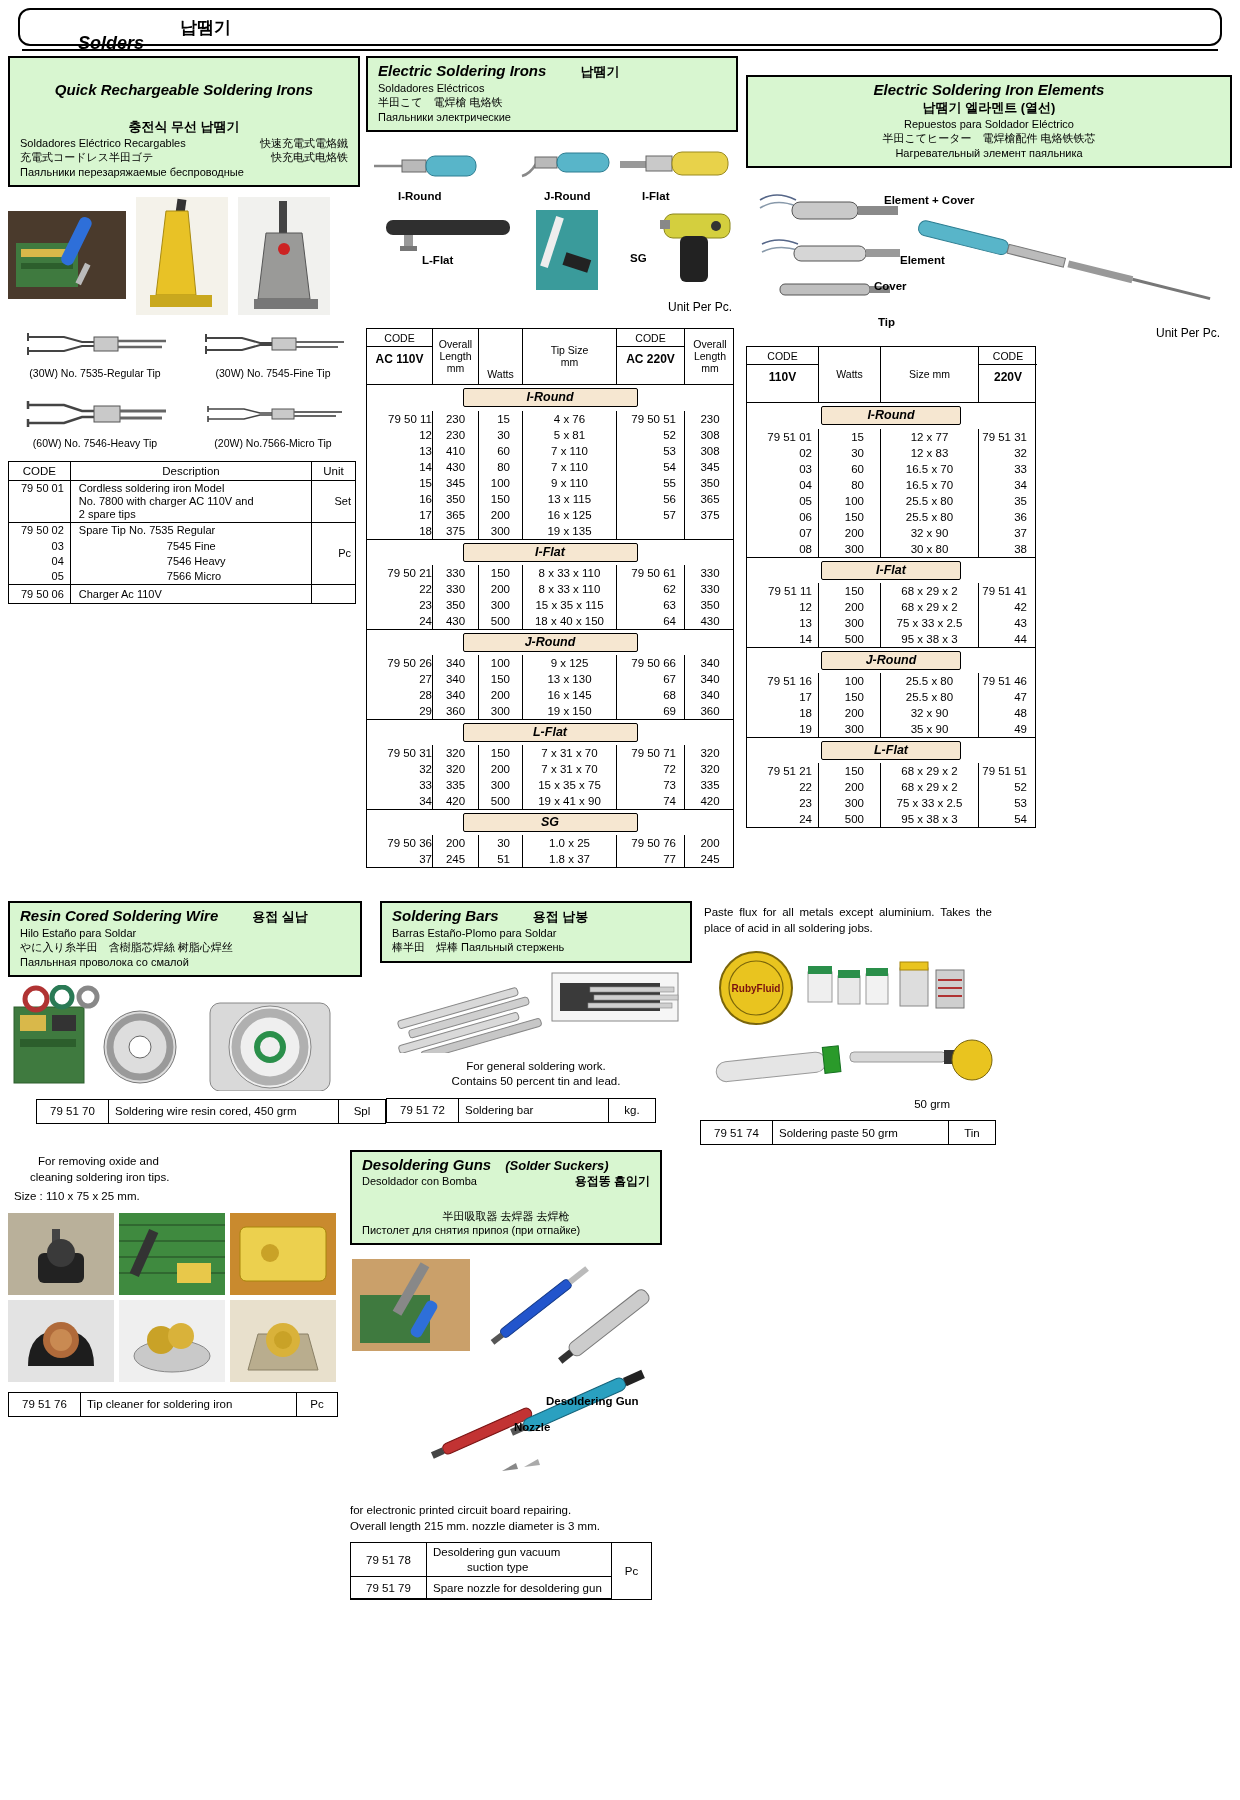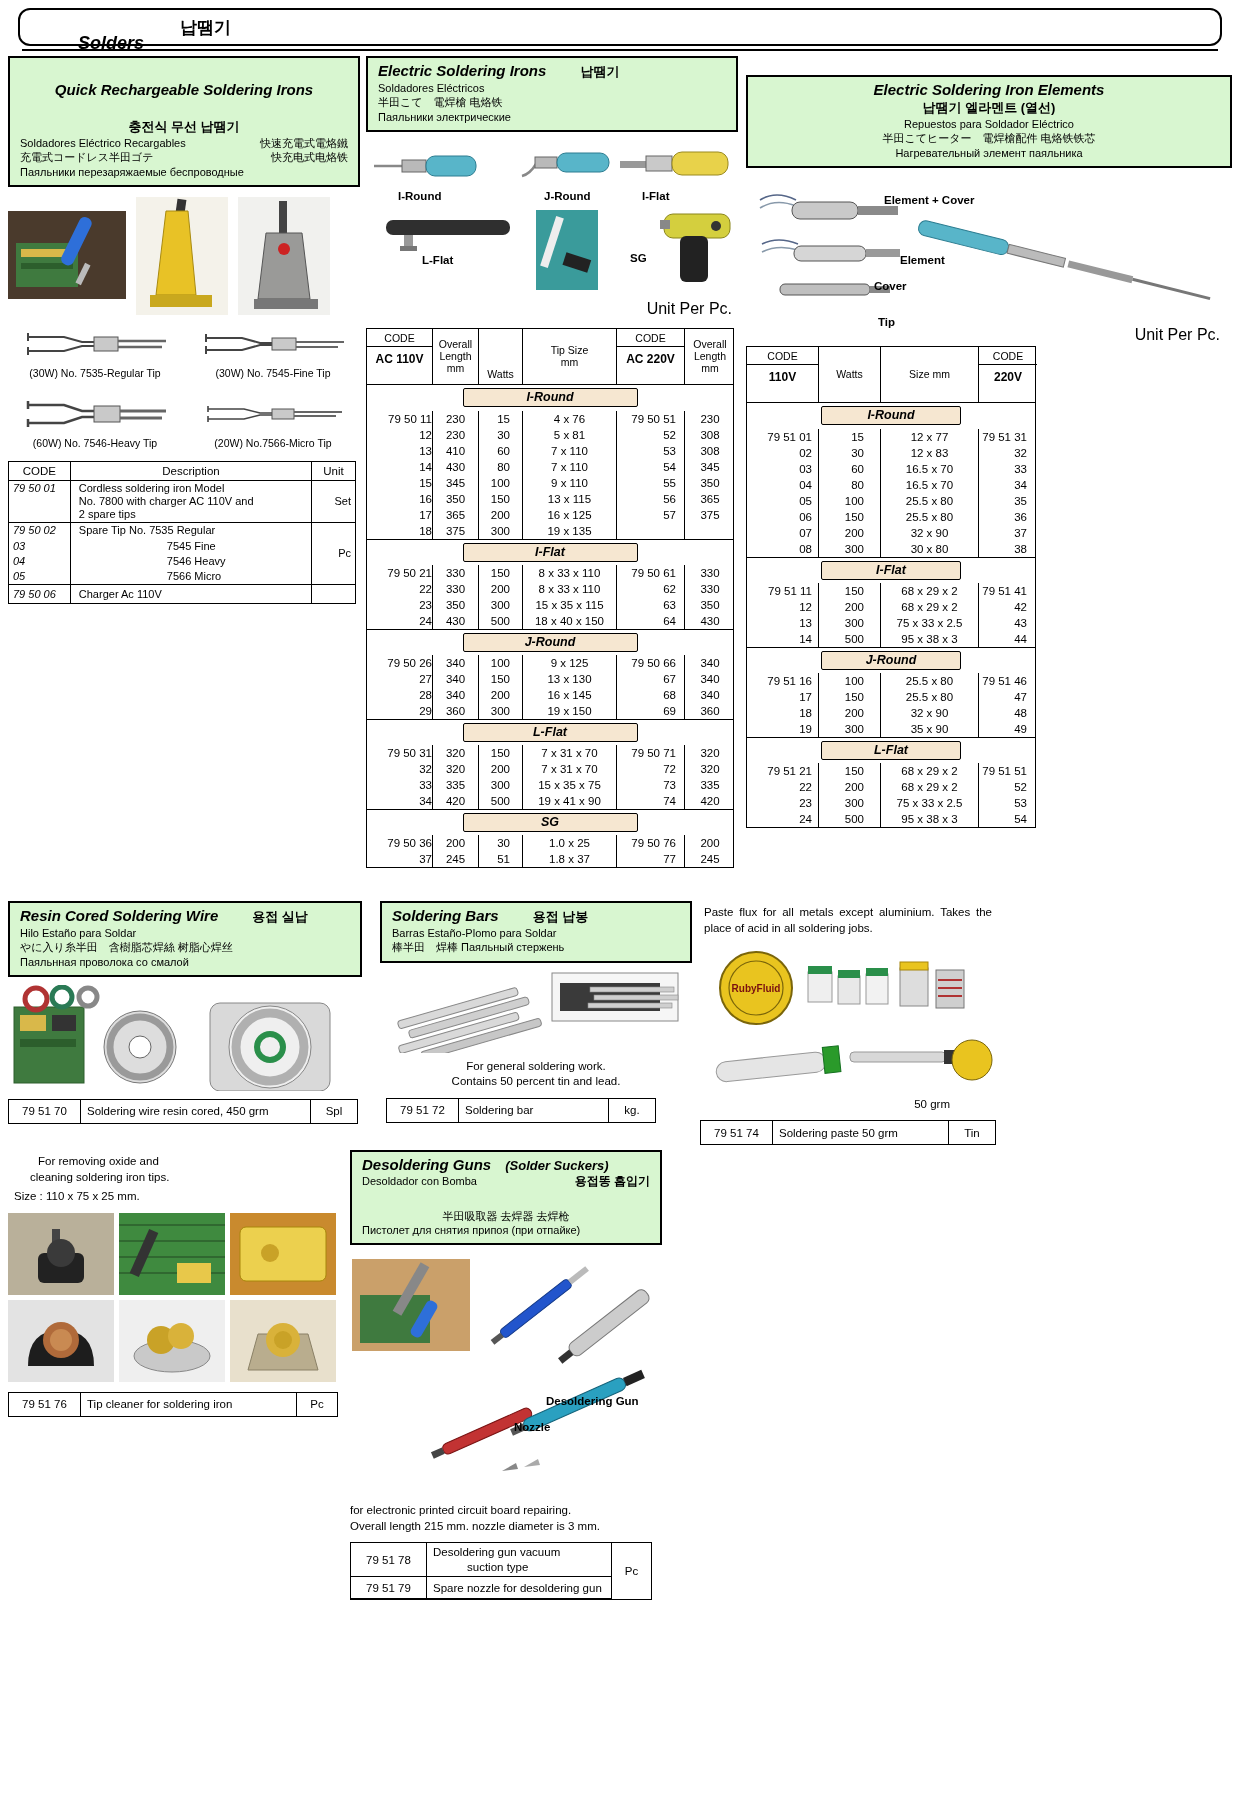--- a/index.html
+++ b/index.html
@@ -48,33 +48,33 @@
   .irons-cols .tc4{justify-content:flex-end;padding-right:8px;}
   .elem-cols .tc0{justify-content:flex-end;padding-right:6px;}
   .elem-cols .tc1{justify-content:flex-end;padding-right:16px;}
   .elem-cols .tc3{justify-content:flex-end;padding-right:10px;}
 
   
   .qt{border-collapse:collapse;border:1.6px solid #000;width:348px;margin-top:12px;font-size:11px;}
   .qt th{border-bottom:1.3px solid #000;border-right:1.2px solid #000;font-weight:normal;font-size:11.5px;padding:3px 0;}
   .qt th:last-child{border-right:none;}
   .qt td{vertical-align:top;padding:1px 4px;line-height:1.2;}
-  .qt .code{width:62px;padding-right:6px;border-right:1.2px solid #000;font-style:italic;}
+  .qt .code{width:62px;text-align:right;padding-right:6px;border-right:1.2px solid #000;}
   .qt .desc{width:242px;border-right:1.2px solid #000;padding-left:8px;}
   .qt .unit{width:44px;text-align:right;}
   .qt .mid{vertical-align:middle;}
   .qt tr.r1 td{border-bottom:1.3px solid #000;}
   .qt tr.last td{border-bottom:1.3px solid #000;}
   .qt .ind{padding-left:96px;}
   .qt tr.sp td{height:15px;}
   .qt tr.rl td{height:19px;vertical-align:middle;}
 
   
   .cap{font-size:11.5px;font-weight:bold;position:absolute;}
-  .unitper{font-size:16px;position:absolute;margin-left:24px;}
+  .unitper{font-size:12px;position:absolute;margin-left:24px;}
 
   
   .mini{display:flex;border:1.6px solid #000;height:25px;align-items:stretch;font-size:11.5px;background:#fff;}
   .mini .mc{display:flex;align-items:center;border-right:1.2px solid #000;padding:0 6px;}
   .mini .mc:last-child{border-right:none;}
   .mini .mcode{width:72px;justify-content:center;}
   .mini .mdesc{flex:1;}
   .mini .munit{width:46px;justify-content:center;}
 
   
@@ -707,21 +707,21 @@
         <circle cx="78" cy="12" r="9" fill="none" stroke="#888888" stroke-width="5"></circle>
         <circle cx="130" cy="62" r="36" fill="#dddddd" stroke="#777"></circle>
         <circle cx="130" cy="62" r="30" fill="none" stroke="#9a9a9a" stroke-width="7"></circle>
         <circle cx="130" cy="62" r="11" fill="#ffffff" stroke="#666"></circle>
         <rect x="200" y="18" width="120" height="88" rx="10" fill="#d9d9d9" stroke="#888"></rect>
         <circle cx="260" cy="62" r="41" fill="#efefef" stroke="#888"></circle>
         <circle cx="260" cy="62" r="34" fill="none" stroke="#b0b0b0" stroke-width="9"></circle>
         <circle cx="260" cy="62" r="13" fill="none" stroke="#2a8f4a" stroke-width="6"></circle>
       </svg>
     </div>
-    <div class="mini" style="width:350px;margin-top:4px;">
+    <div class="mini" style="width:350px;margin-top:4px;margin-left:28px;">
       <div class="mc mcode">79 51 70</div>
       <div class="mc mdesc">Soldering wire resin cored, 450 grm</div>
       <div class="mc munit">Spl</div>
     </div>
   </div>
 
   <div class="abs" style="left:380px;top:901px;width:312px;">
     <div class="ghead">
       <div class="trowh">
         <span class="t1">Soldering Bars</span>

